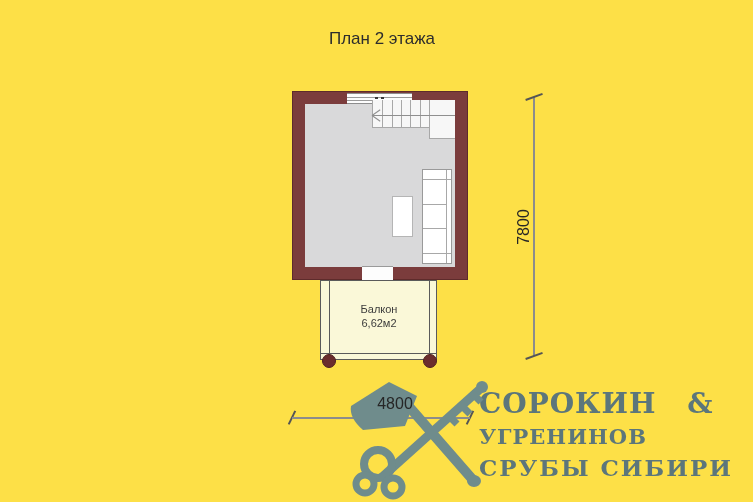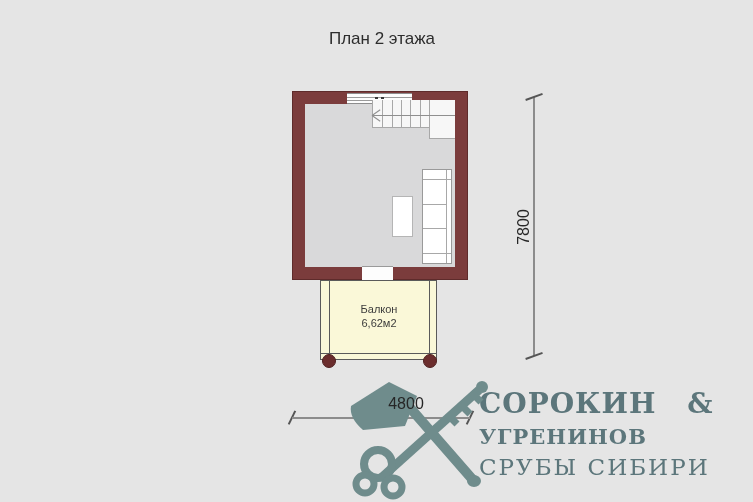--- a/index.html
+++ b/index.html
@@ -1,16 +1,16 @@
 <!DOCTYPE html>
 <html><head>
 <meta charset="utf-8">
 <style>
   html,body{margin:0;padding:0;background:#fff;}
-  #canvas{position:relative;width:753px;height:502px;background:#e5e5e5;overflow:hidden;
+  #canvas{position:relative;width:753px;height:502px;background:#fde047;overflow:hidden;
           font-family:"Liberation Sans",sans-serif;}
   .abs{position:absolute;}
 
   
   .page-title{left:277px;top:29px;width:210px;text-align:center;font-size:17px;color:#2d2d2d;}
 
   
   .walls{left:292px;top:91px;width:176px;height:189px;background:#7b3c3c;border:1px solid #5e2b2b;box-sizing:border-box;}
   .floor{left:305px;top:104px;width:150px;height:163px;background:#d9d9da;}
 
@@ -49,28 +49,28 @@
   .balcony-rail{position:absolute;left:0;bottom:5px;width:100%;height:1px;background:#5a5a5a;}
   .post{width:14px;height:14px;border-radius:50%;background:#6b2d2d;border:1px solid #4f2020;box-sizing:border-box;}
 
   
   .dim-line-v{left:533px;top:97px;width:1.5px;height:259px;background:#8c8c8c;}
   .dim-line-h{left:292px;top:417px;width:178px;height:1.5px;background:#8c8c8c;z-index:1;}
   .tick-v{width:18px;height:1.5px;background:#555;transform:rotate(-20deg);}
   .tick-h{width:1.5px;height:15px;background:#555;transform:rotate(26deg);}
   .dim-text{font-size:16px;color:#262626;}
   .dim-text-v{left:501px;top:218px;width:46px;height:18px;text-align:center;transform:rotate(-90deg);}
-  .dim-text-h{left:382px;top:395px;width:48px;text-align:center;z-index:3;}
+  .dim-text-h{left:371px;top:395px;width:48px;text-align:center;z-index:3;}
 
   
   .logo-icon{left:343px;top:376px;z-index:2;}
   .logo-text{left:479px;top:388px;width:246px;color:#5c767b;font-family:"DejaVu Serif",serif;}
   .logo-l1{font-size:28px;font-weight:bold;letter-spacing:1px;word-spacing:20px;line-height:32px;white-space:nowrap;}
   .logo-l2{font-size:21px;font-weight:bold;letter-spacing:1px;line-height:34px;white-space:nowrap;}
-  .logo-l3{font-size:23px;font-weight:normal;letter-spacing:2px;line-height:27px;white-space:nowrap;}
+  .logo-l3{font-size:23px;font-weight:bold;letter-spacing:2px;line-height:27px;white-space:nowrap;}
 </style>
 </head>
 <body>
 
 <div id="canvas">
 
   <div class="abs page-title">План 2 этажа</div>
 
   <div class="abs walls"></div>
   <div class="abs floor"></div>

